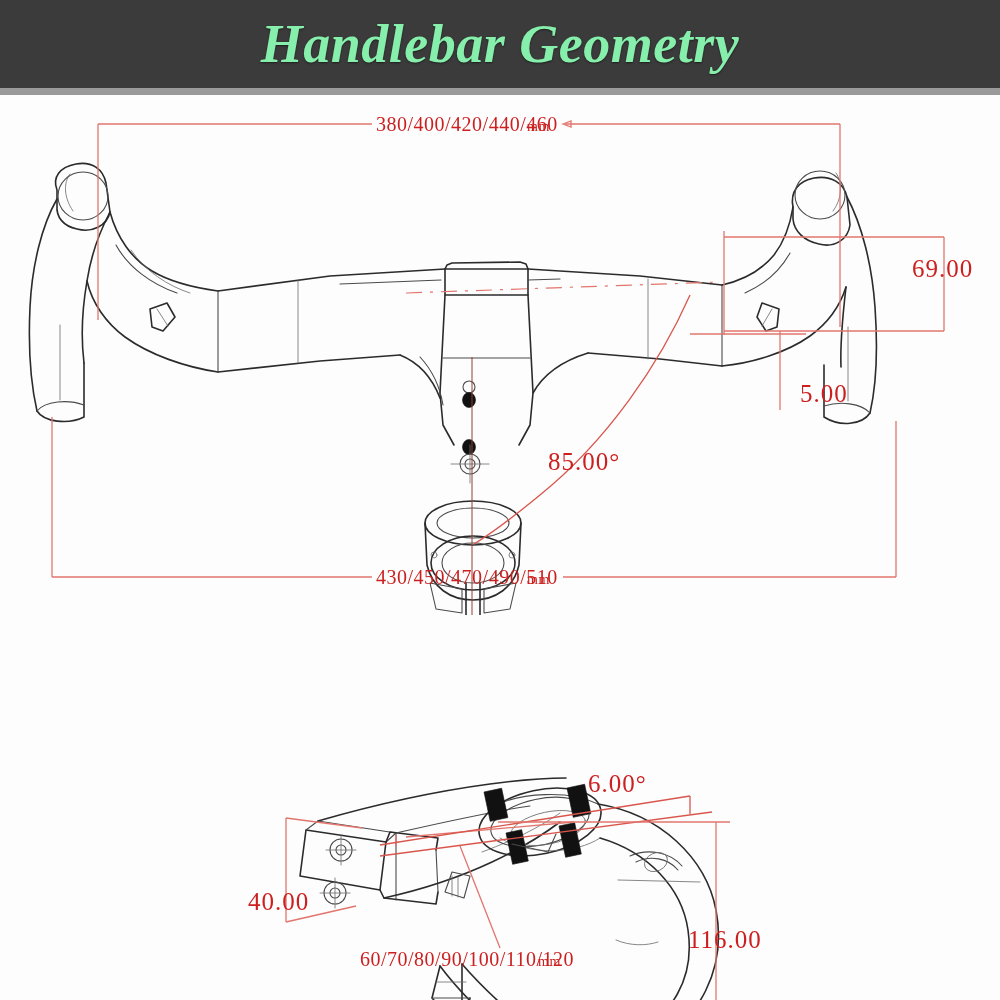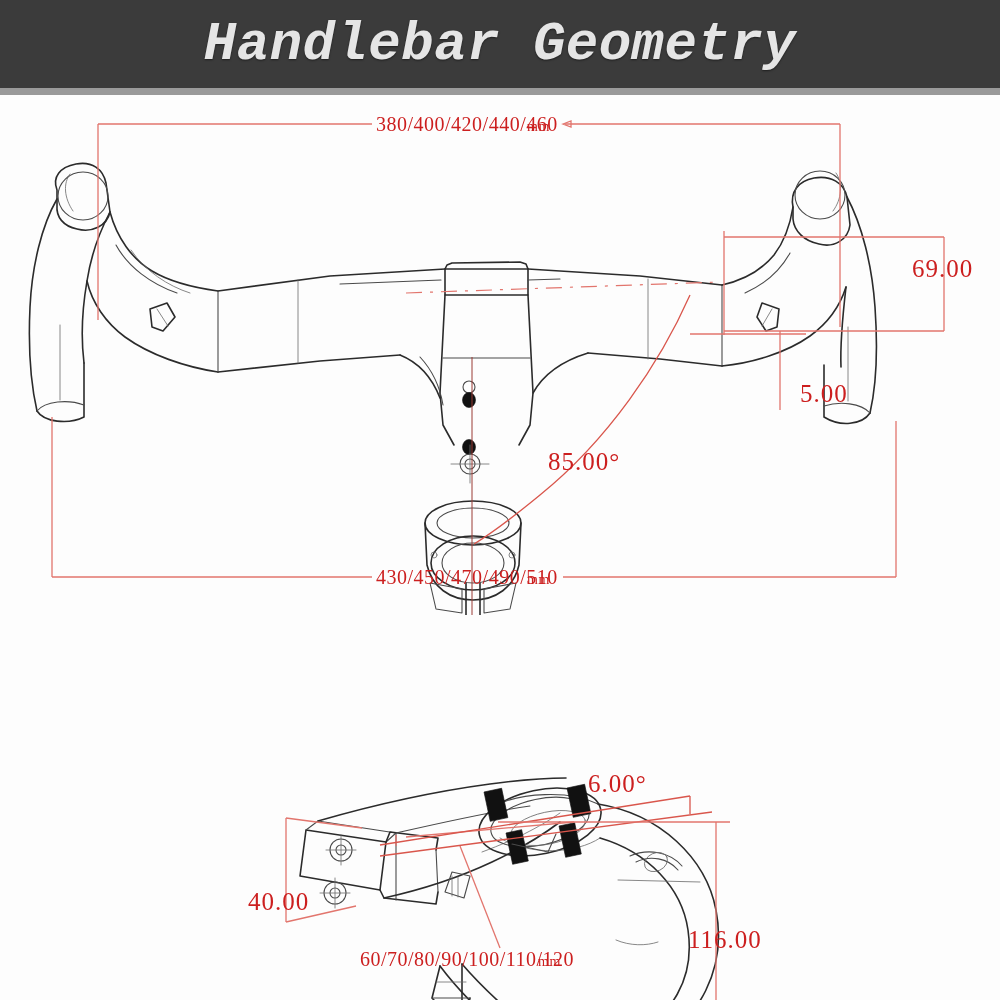--- a/index.html
+++ b/index.html
@@ -29,22 +29,22 @@
   }
   #title-banner-underline {
     position: absolute;
     left: 0;
     top: 88px;
     width: 1000px;
     height: 7px;
     background: #9a9a9a;
   }
   #title-text {
-    color: #e5e5e5;
-    font-family: Liberation Mono, monospace;
+    color: #86efac;
+    font-family: Liberation Serif, serif;
     font-weight: bold;
     font-style: italic;
     font-size: 54px;
     letter-spacing: 0.5px;
     white-space: nowrap;
     text-shadow: 0 1px 2px rgba(0,0,0,0.5);
   }
   
   #drawing-area {
     position: absolute;

